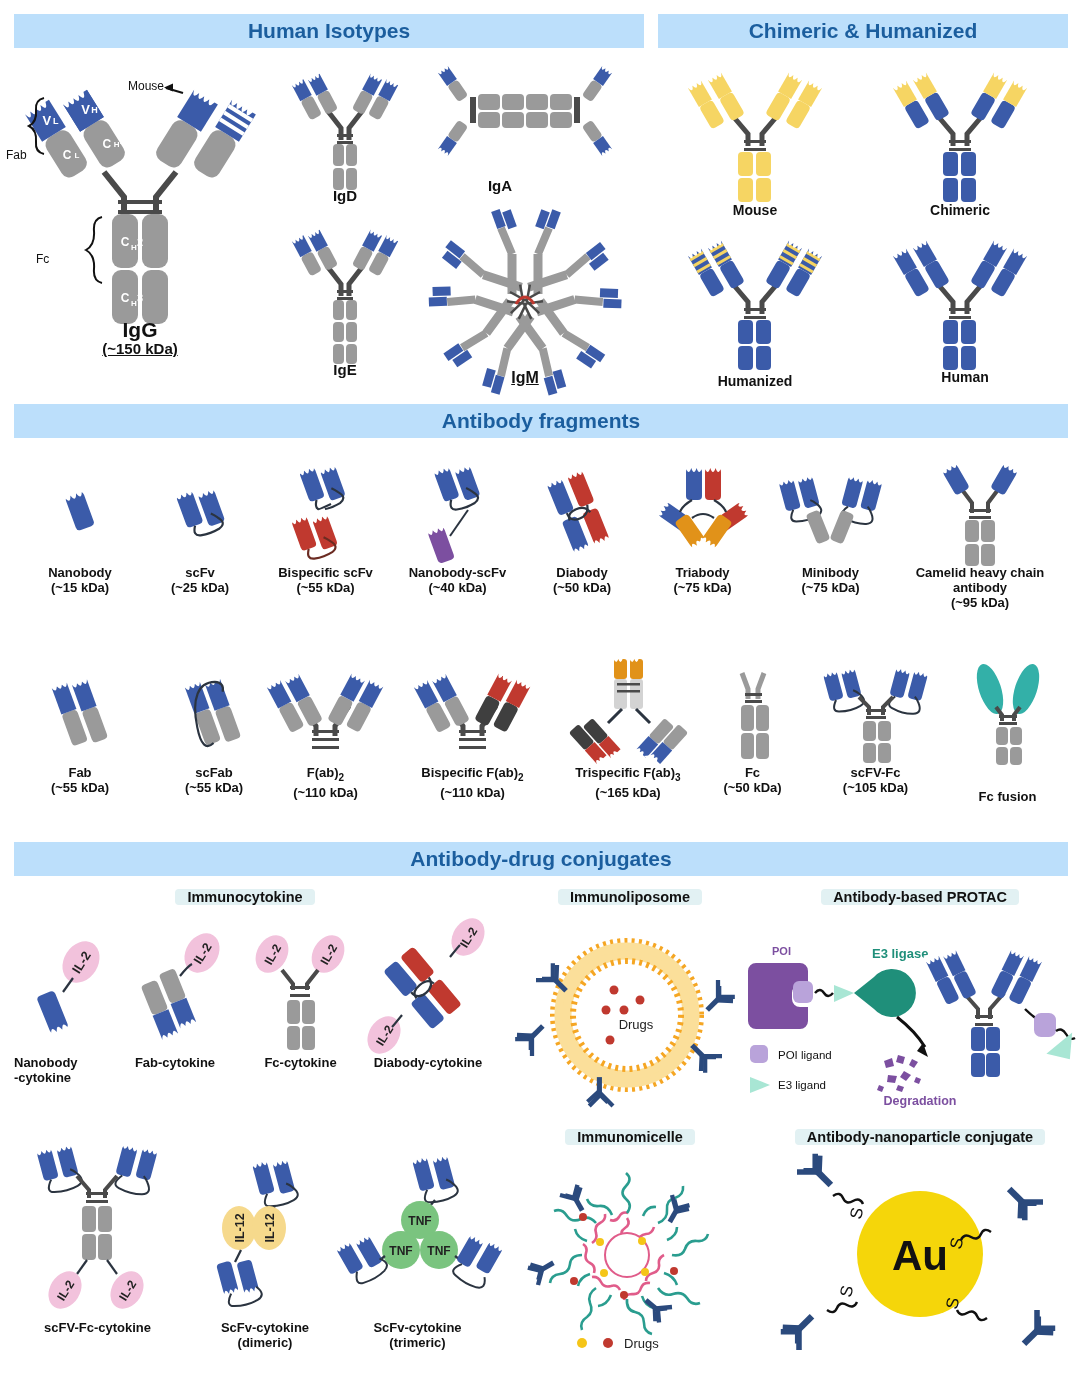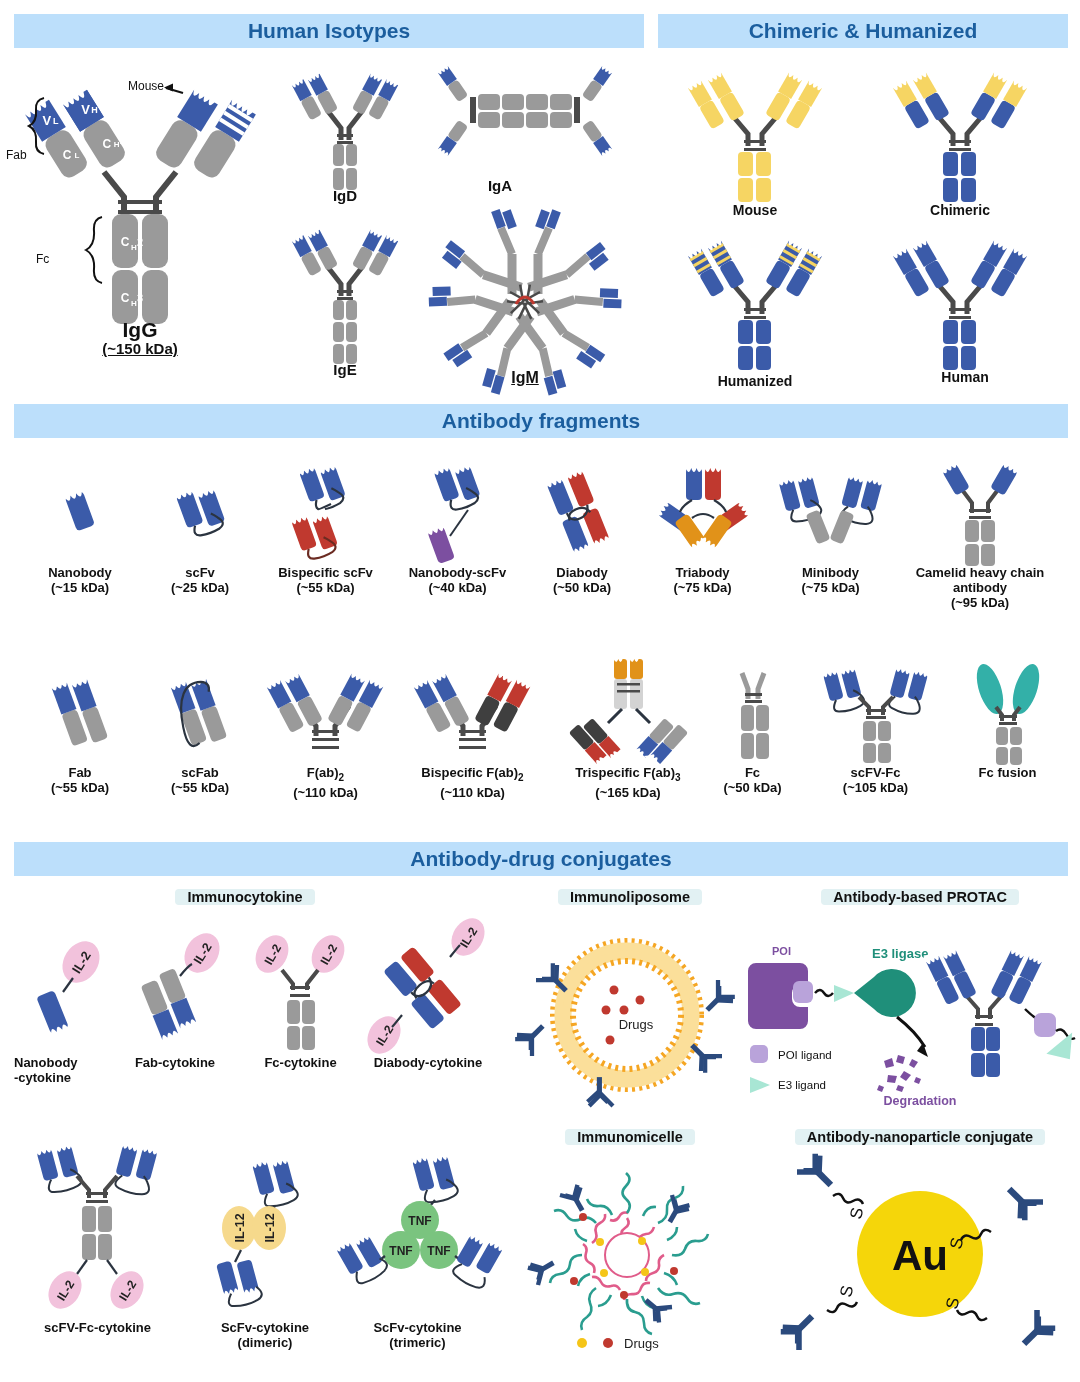--- a/index.html
+++ b/index.html
@@ -639,21 +639,21 @@
       <rect x="42" y="44" width="16" height="34" rx="4" fill="#9a9a9a"></rect>
       <rect x="42" y="16" width="16" height="28" fill="#3b5ba9"></rect>
       <path d="M42 16 q2.6 7 5.3 0 q2.6 7 5.3 0 q2.6 7 5.3 0 v-6 h-16 z" fill="#ffffff"></path>
     </g>
   </svg>
   </div>
   <div class="cap"><span>Fab</span></div>
   <div class="cap"><span>(~55 kDa)</span></div>
 </div>
 
-<div class="abs" style="left:140px; top:660px; width:120px;">
+<div class="abs" style="left:154px; top:660px; width:120px;">
   <div style="height:105px; display:flex; align-items:center; justify-content:center;">
   <svg width="90" height="92" viewBox="0 0 90 92">
     <g transform="rotate(-20 45 45)">
       <rect x="26" y="40" width="16" height="34" rx="4" fill="#9a9a9a"></rect>
       <rect x="26" y="12" width="16" height="28" fill="#3b5ba9"></rect>
       <path d="M26 12 q2.6 7 5.3 0 q2.6 7 5.3 0 q2.6 7 5.3 0 v-6 h-16 z" fill="#ffffff"></path>
       <rect x="46" y="44" width="16" height="34" rx="4" fill="#9a9a9a"></rect>
       <rect x="46" y="16" width="16" height="28" fill="#3b5ba9"></rect>
       <path d="M46 16 q2.6 7 5.3 0 q2.6 7 5.3 0 q2.6 7 5.3 0 v-6 h-16 z" fill="#ffffff"></path>
       <path d="M34 74 q-14 6 -10 -20 q3 -22 12 -32 q8 -9 20 -5 q9 4 4 12" stroke="#2b3440" stroke-width="2.2" fill="none"></path>
@@ -821,21 +821,21 @@
     <ellipse cx="68" cy="26" rx="11" ry="26" fill="#33b0a8" transform="rotate(18 68 26)"></ellipse>
     <path d="M38 44 L44 52 L44 58 M62 44 L56 52 L56 58" stroke="#4a4a4a" stroke-width="4" fill="none"></path>
     <rect x="41" y="52" width="18" height="3" fill="#4a4a4a"></rect>
     <rect x="41" y="59" width="18" height="3" fill="#4a4a4a"></rect>
     <rect x="38" y="64" width="12" height="18" rx="4" fill="#9a9a9a"></rect>
     <rect x="38" y="84" width="12" height="18" rx="4" fill="#9a9a9a"></rect>
     <rect x="52" y="64" width="12" height="18" rx="4" fill="#9a9a9a"></rect>
     <rect x="52" y="84" width="12" height="18" rx="4" fill="#9a9a9a"></rect>
   </svg>
   </div>
-  <div class="cap" style="margin-top:0;"><span>Fc fusion</span></div>
+  <div class="cap" style="margin-top:24px;"><span>Fc fusion</span></div>
 </div>
 
 <div class="abs" style="left:14px; top:842px; width:1054px;">
   <div class="section-bar">Antibody-drug conjugates</div>
 </div>
 
 <div class="abs" style="left:0px; top:888px; width:490px; text-align:center;">
   <span class="sub-bar">Immunocytokine</span>
 </div>
 <div class="abs" style="left:490px; top:888px; width:280px; text-align:center;">

